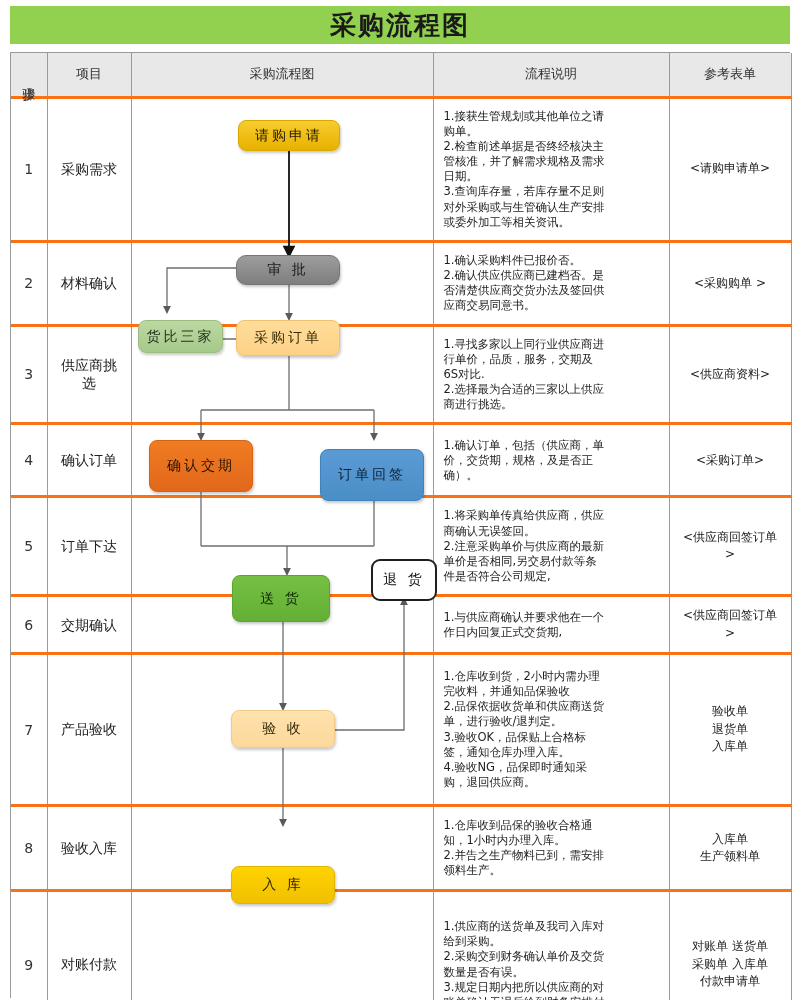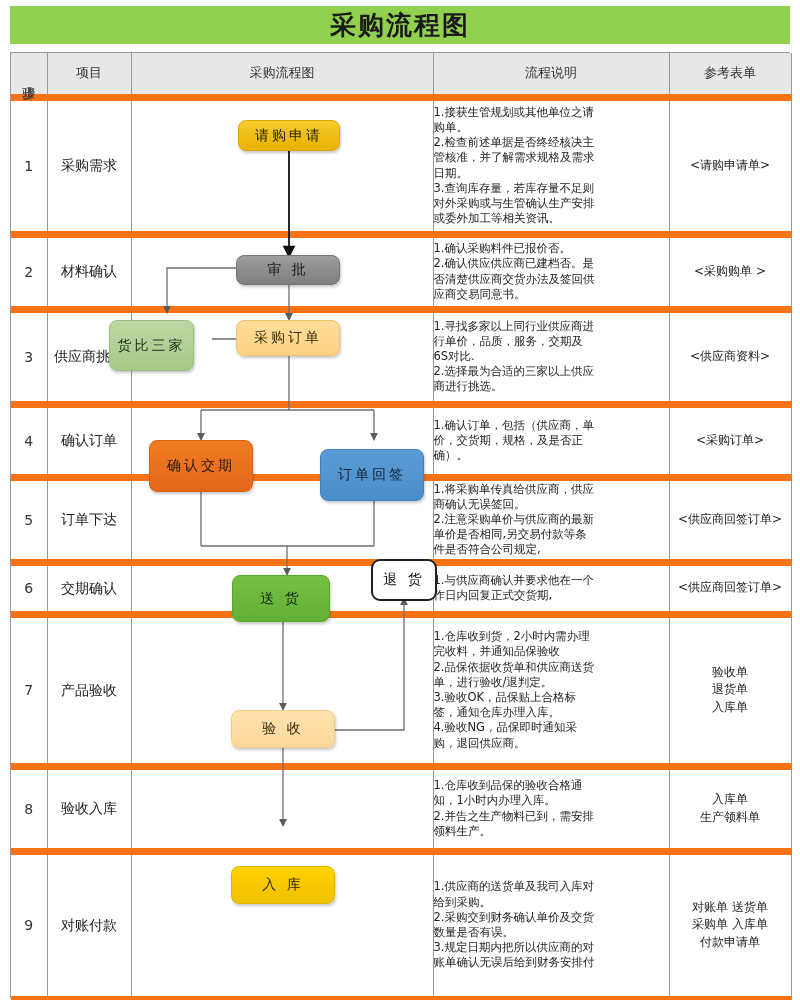--- a/index.html
+++ b/index.html
@@ -24,22 +24,22 @@
   
   .sheet{
     position:absolute;left:10px;top:52px;width:780px;height:946px;
     border-top:1px solid #9a9a9a;border-left:1px solid #9a9a9a;
     box-sizing:border-box;
   }
   table.grid{
     width:100%;height:100%;border-collapse:collapse;table-layout:fixed;
   }
   table.grid td,table.grid th{
-    border-right:1px solid #9a9a9a;border-bottom:7px solid #f97316;
-    padding:0;vertical-align:middle;box-sizing:border-box;
+    border-right:1px solid #9a9a9a;border-bottom:3px solid #f97316;
+    padding:10px;vertical-align:middle;box-sizing:border-box;
   }
   thead th{
     background:#e8e8e8;height:44px;font-weight:normal;
     font-size:13px;color:#333;text-align:center;
   }
   th.c-step{width:36px;}
   th.c-item{width:84px;}
   th.c-flow{width:302px;}
   th.c-desc{width:236px;}
   th.c-form{width:122px;}
@@ -301,25 +301,25 @@
         <path d="M330,730 L404,730 L404,601" marker-end="url(#ah)"></path>
 
         <path d="M283,748 L283,823" marker-end="url(#ah)"></path>
       </g>
     </svg>
 
     <div class="node n-req" style="left:238px;top:120px;width:102px;height:31px;">
       <span>请购申请</span>
     </div>
 
-    <div class="node n-appr" style="left:236px;top:255px;width:104px;height:30px;">
+    <div class="node n-appr" style="left:236px;top:255px;width:104px;height:30px;border-radius:10px;">
       <span>审  批</span>
     </div>
 
-    <div class="node n-cmp" style="left:109px;top:320px;width:85px;height:51px;">
+    <div class="node n-cmp" style="left:138px;top:320px;width:85px;height:33px;">
       <span>货比三家</span>
     </div>
 
     <div class="node n-date" style="left:149px;top:440px;width:104px;height:52px;">
       <span>确认交期</span>
     </div>
 
     <div class="node n-po" style="left:236px;top:320px;width:104px;height:36px;">
       <span>采购订单</span>
     </div>

